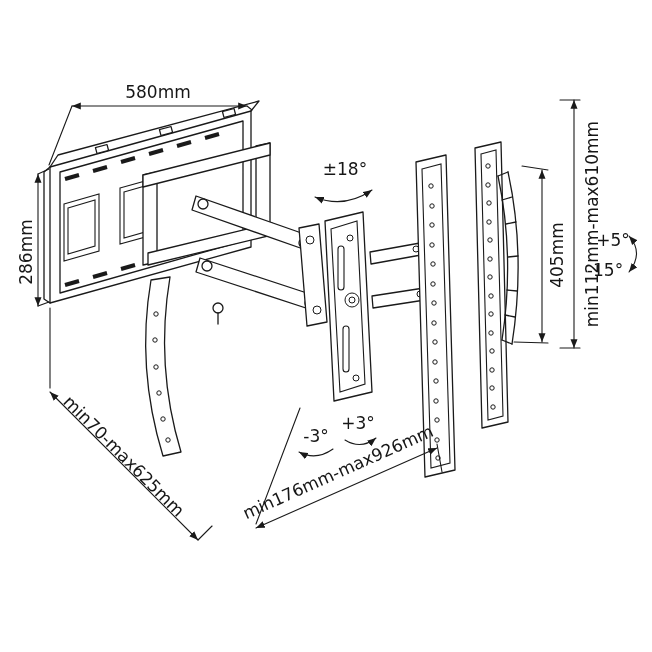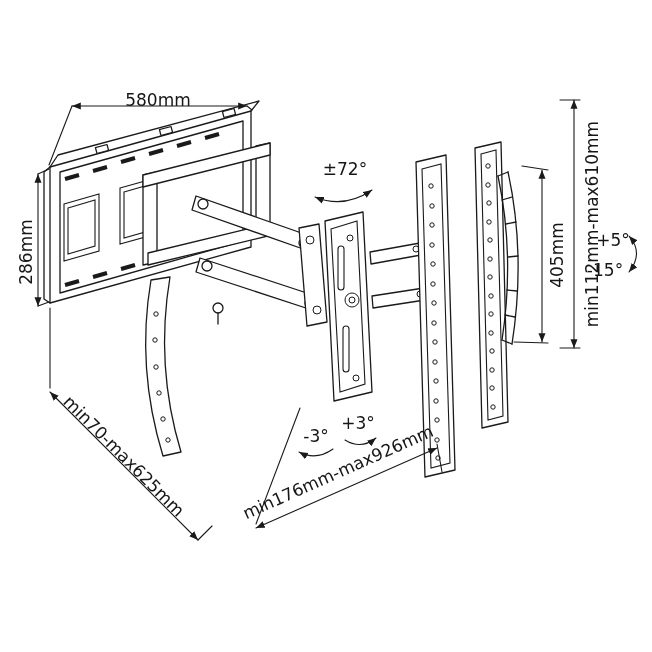--- a/index.html
+++ b/index.html
@@ -187,25 +187,25 @@
     </g>
 
     <g>
       <path class="dim" d="M315,197 Q344,209 372,190" marker-start="url(#arw)" marker-end="url(#arw)"></path>
       <path class="dim" d="M333,449 Q316,461 299,452" marker-end="url(#arw)"></path>
       <path class="dim" d="M345,440 Q361,450 376,438" marker-end="url(#arw)"></path>
       <path class="dim" d="M629,236 Q644,253 629,272" marker-start="url(#arw)" marker-end="url(#arw)"></path>
     </g>
   </svg>
 
-  <div class="lbl" style="left:158px;top:100px">580mm</div>
+  <div class="lbl" style="left:158px;top:92px">580mm</div>
 
   <div class="lbl rm90" style="left:26px;top:252px">286mm</div>
 
-  <div class="lbl" style="left:345px;top:169px">±72°</div>
+  <div class="lbl" style="left:345px;top:169px">±18°</div>
 
   <div class="lbl rm90" style="left:557px;top:255px">405mm</div>
 
   <div class="lbl rm90" style="left:592px;top:224px">min112mm-max610mm</div>
 
   <div class="lbl" style="left:613px;top:240px">+5°</div>
 
   <div class="lbl" style="left:605px;top:270px">-15°</div>
 
   <div class="lbl r45" style="left:124px;top:456px">min70-max625mm</div>

